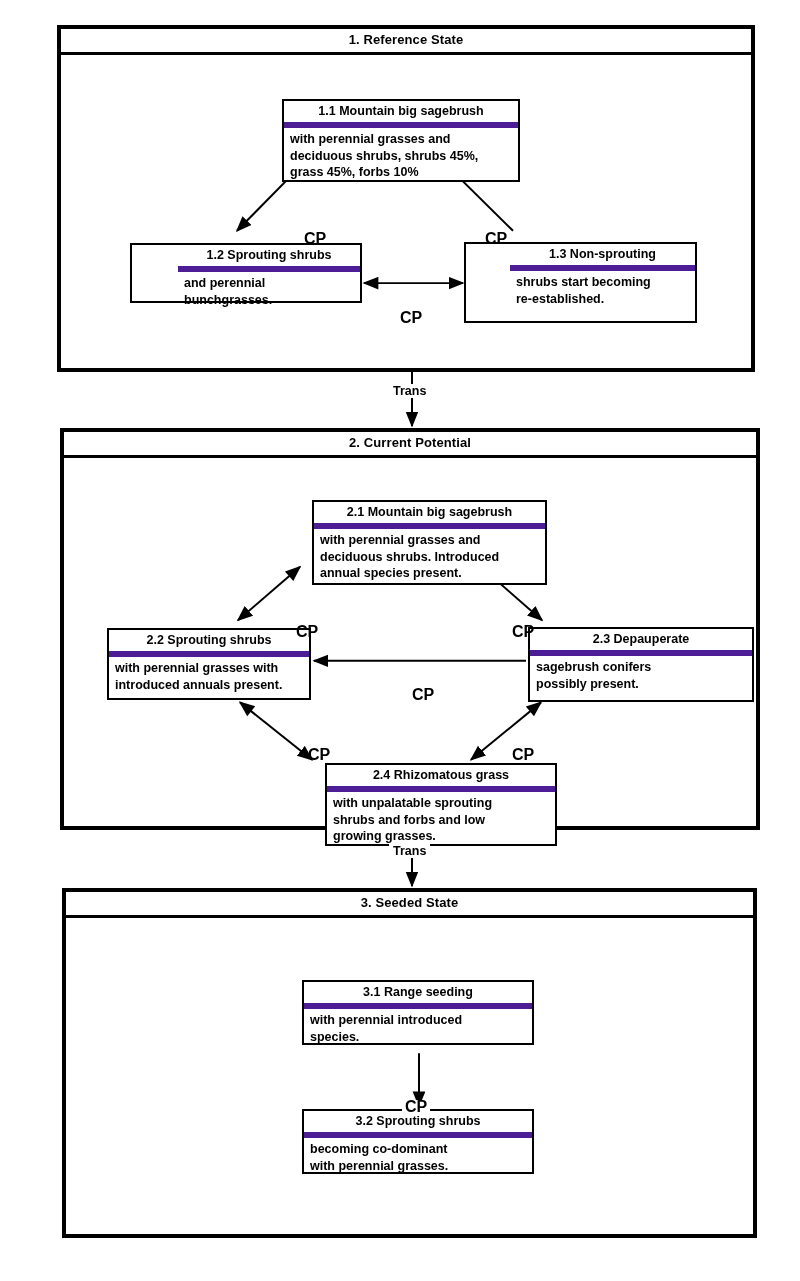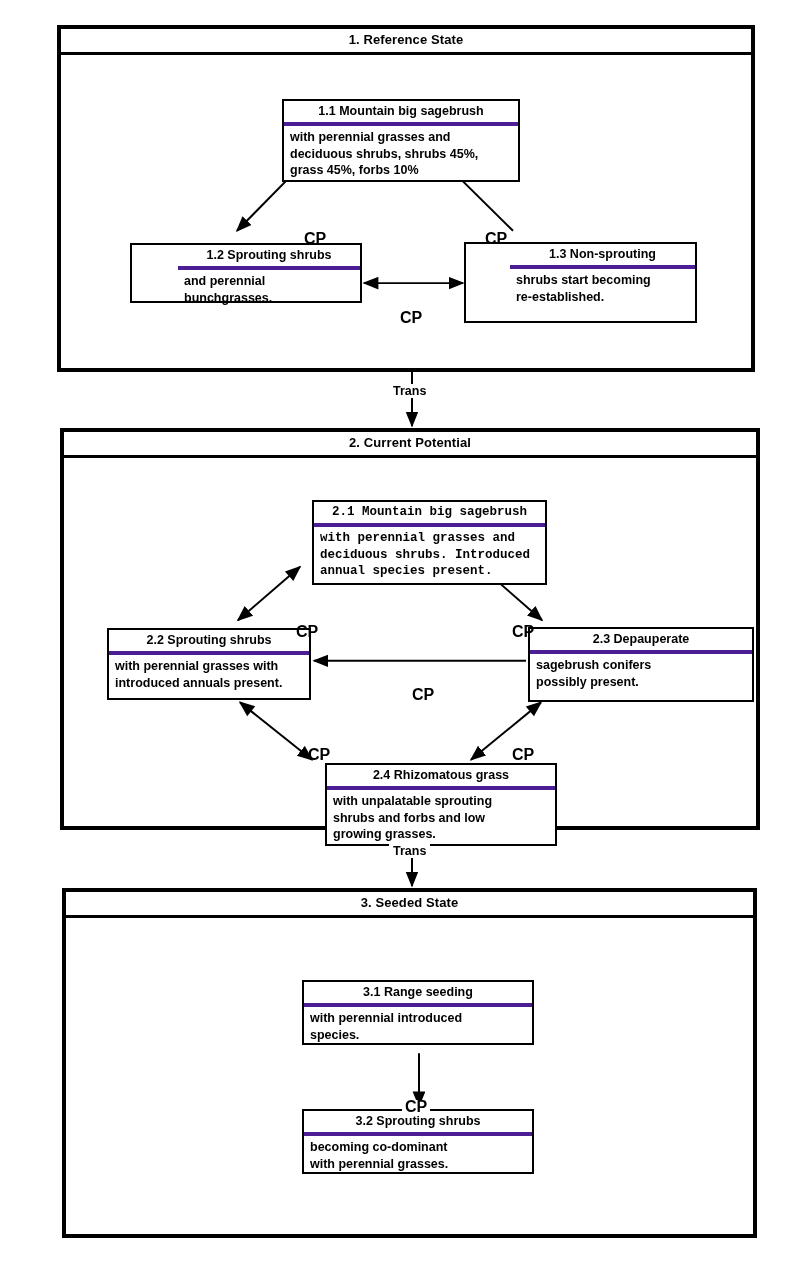--- a/index.html
+++ b/index.html
@@ -52,21 +52,21 @@
     background: #fff;
     box-sizing: border-box;
     z-index: 5;
   }
   .phase-title {
     text-align: center;
     font-weight: bold;
     font-size: 12.5px;
     line-height: 20px;
     height: 21px;
-    border-bottom: 4px solid #4c1d95;
+    border-bottom: 6px solid #4c1d95;
     white-space: nowrap;
     overflow: hidden;
   }
   .phase-desc {
     font-weight: bold;
     font-size: 12.5px;
     line-height: 16.5px;
     padding: 3px 5px 4px 6px;
     white-space: pre-line;
   }
@@ -179,21 +179,21 @@
 
         <line x1="417" y1="110" x2="478" y2="164" stroke="#000" stroke-width="2" marker-end="url(#ah2)" marker-start="url(#ah2b)"></line>
 
         <line x1="176" y1="247" x2="248" y2="305" stroke="#000" stroke-width="2" marker-end="url(#ah2)" marker-start="url(#ah2b)"></line>
 
         <line x1="477" y1="247" x2="407" y2="305" stroke="#000" stroke-width="2" marker-end="url(#ah2)" marker-start="url(#ah2b)"></line>
 
         <line x1="462" y1="205" x2="250" y2="205" stroke="#000" stroke-width="2" marker-end="url(#ah2)"></line>
       </svg>
 
-      <div class="phase-box" style="left:248px; top:42px; width:235px; height:85px;font-family:Liberation Mono, monospace;">
+      <div class="phase-box" style="left:248px; top:42px; width:235px; height:85px;">
         <div class="phase-title">2.1 Mountain big sagebrush</div>
         <div class="phase-desc">with perennial grasses and
 deciduous shrubs. Introduced
 annual species present.</div>
       </div>
 
       <div class="phase-box" style="left:43px; top:170px; width:204px; height:72px;">
         <div class="phase-title">2.2 Sprouting shrubs</div>
         <div class="phase-desc">with perennial grasses with
 introduced annuals present.</div>

